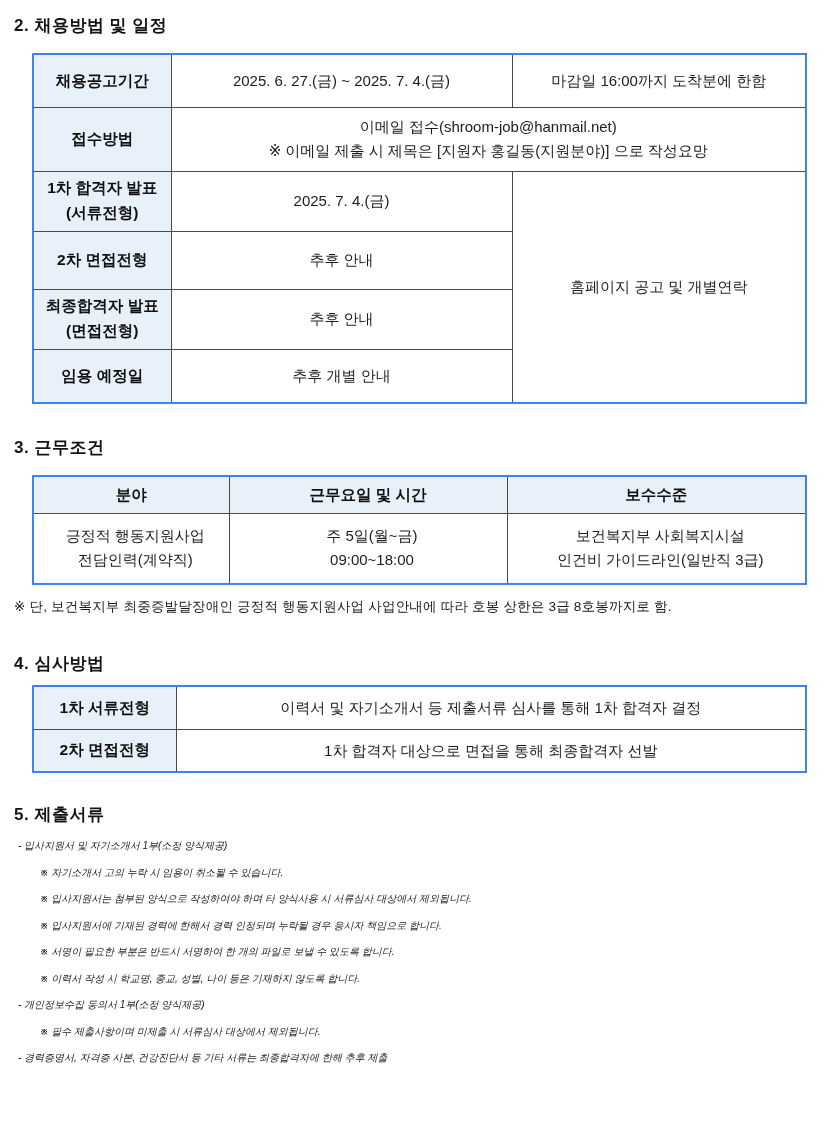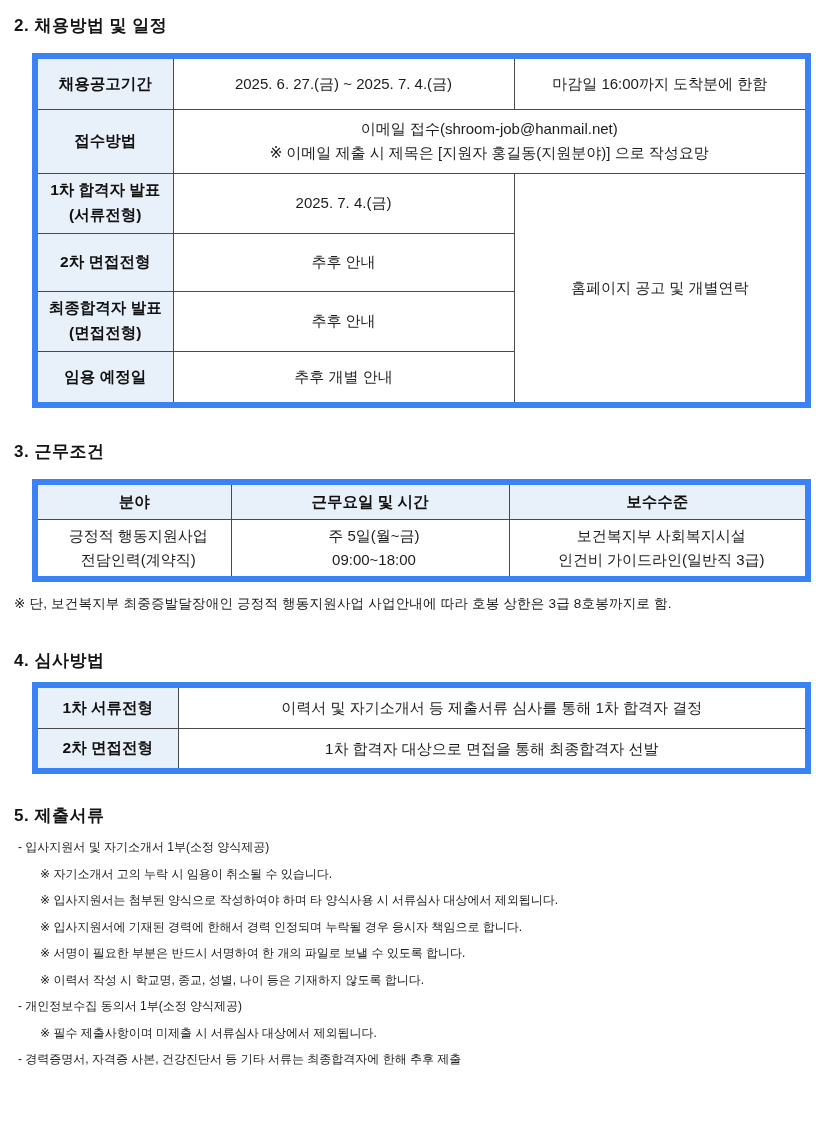--- a/index.html
+++ b/index.html
@@ -22,21 +22,21 @@
   .t2 { padding-top: 14px; }
   .t3 { margin-top: 32px; }
   .t4 { margin-top: 32px; }
   .t5 { margin-top: 30px; }
 
   table {
     border-collapse: collapse;
     table-layout: fixed;
     width: 773px;
     margin: 16px 0 0 32px;
-    border: 6px solid #3b82f6;
+    border: 2px solid #3b82f6;
   }
   td {
     border: 1px solid #4a4a4a;
     text-align: center;
     vertical-align: middle;
     font-size: 15px;
     padding: 2px 4px;
     line-height: 1.55;
     color: #1c1c1c;
   }
@@ -49,39 +49,40 @@
   
   .tbl-schedule tr:nth-child(1) td { height: 53px; }
   .tbl-schedule tr:nth-child(2) td { height: 64px; }
   .tbl-schedule tr:nth-child(3) td { height: 60px; }
   .tbl-schedule tr:nth-child(4) td { height: 58px; }
   .tbl-schedule tr:nth-child(5) td { height: 60px; }
   .tbl-schedule tr:nth-child(6) td { height: 54px; }
 
   .tbl-work { margin-top: 16px; }
   .tbl-work .hrow td { height: 37px; text-align: center; }
-  .tbl-work .drow td { height: 60px; padding-left: 12px; }
+  .tbl-work .drow td { height: 71px; padding-left: 12px; }
 
   .tbl-review { margin-top: 10px; }
   .tbl-review td { height: 43px; }
 
   .notes { margin: 9px 0 0 14px; }
   .note-line {
     font-size: 13.5px;
     line-height: 26px;
     letter-spacing: 0.2px;
     color: #1a1a1a;
     white-space: nowrap;
   }
   .doclist { margin: 7px 0 0 0; }
   .line {
-    font-size: 12px;
+    font-size: 10px;
     line-height: 26.5px;
     white-space: nowrap;
     color: #1a1a1a;
+    font-style: italic;
   }
   .indent1 { margin-left: 18px; }
   .indent2 { margin-left: 40px; }
   .two-line div { line-height: 1.6; }
 </style>
 </head>
 <body>
 
 <div class="sec-title t2">2. 채용방법 및 일정</div>
 

